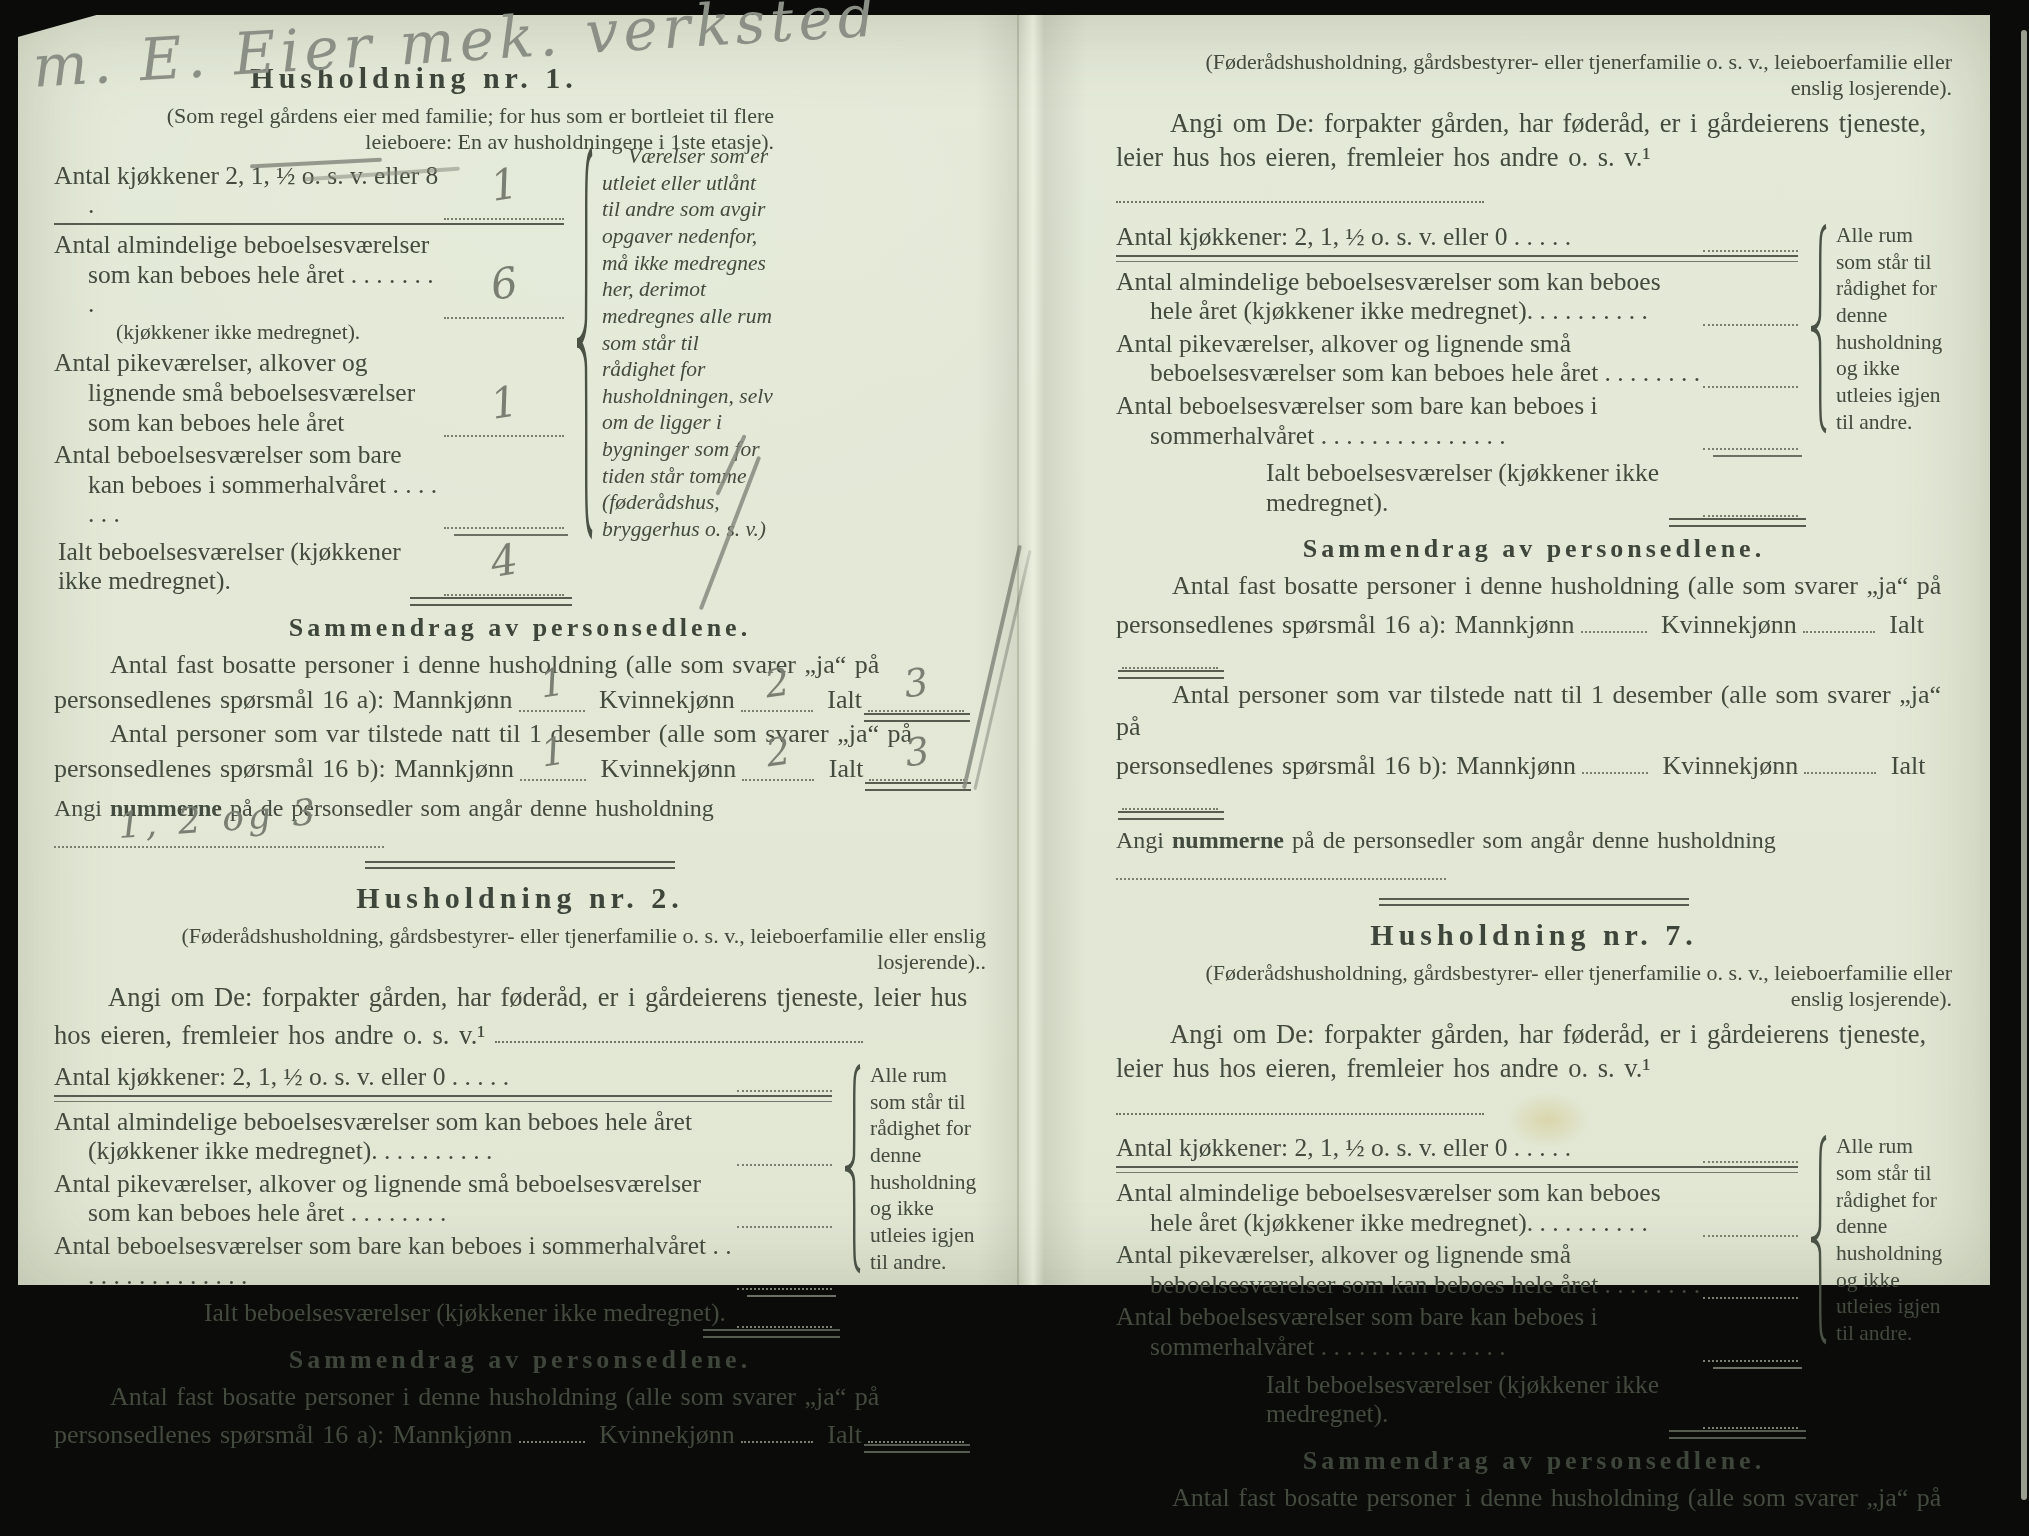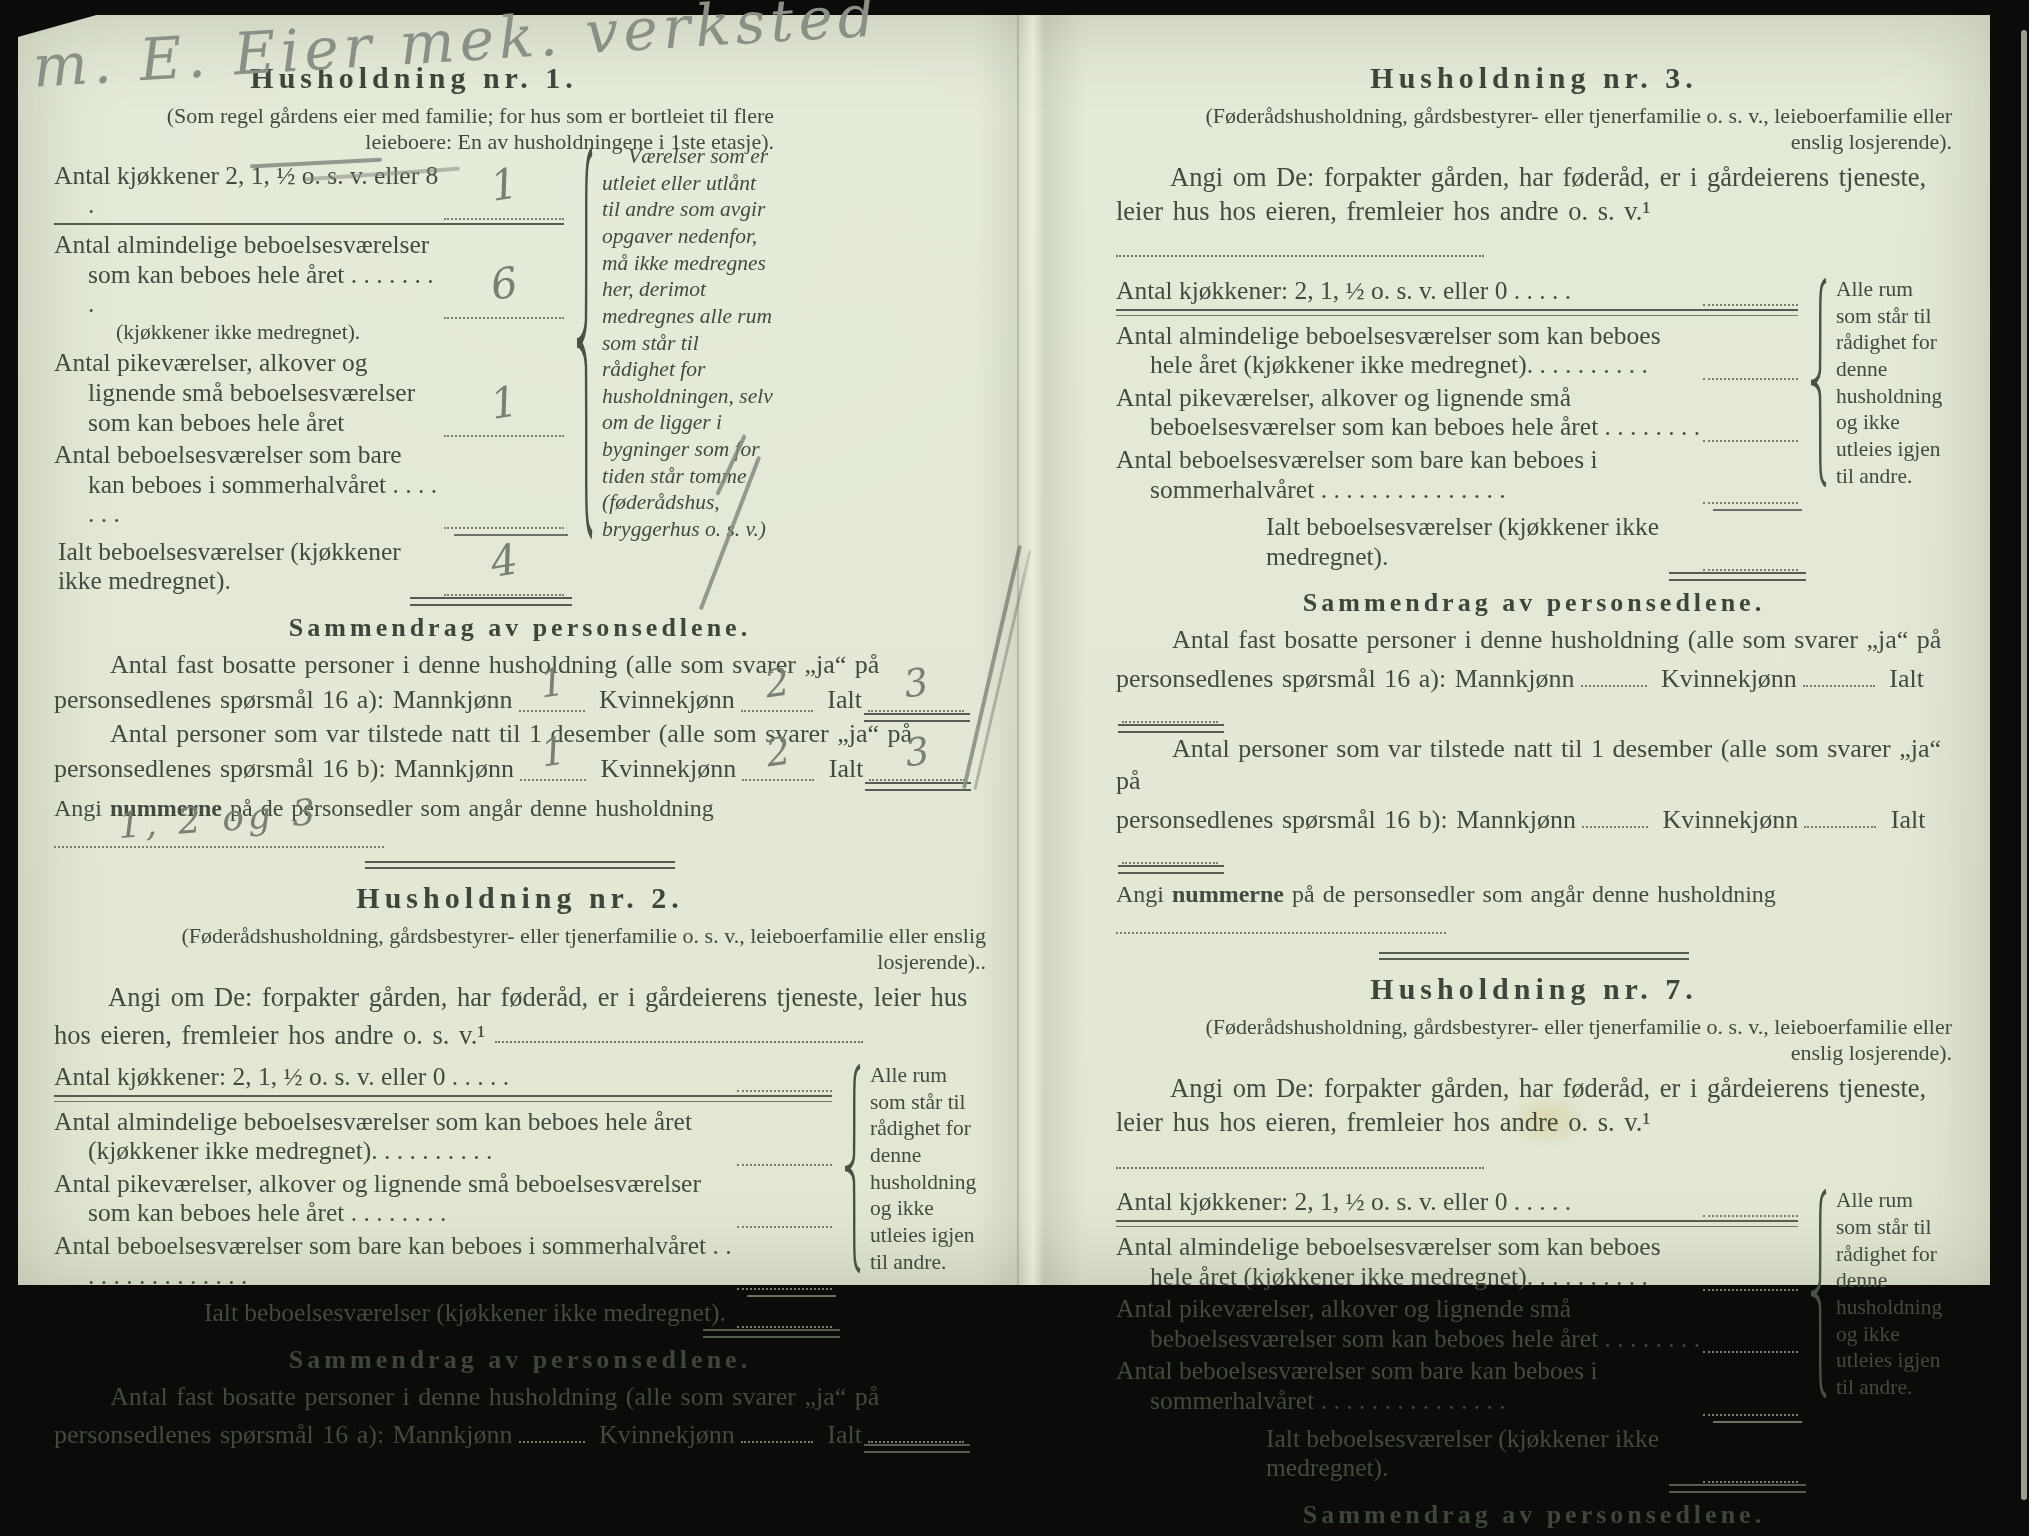--- a/index.html
+++ b/index.html
@@ -209,21 +209,20 @@
         <span>Ialt</span><span class="sum-slot s-ialt double"></span>
       </div>
 
     </section>
 
   </div>
 
   <div class="page-inner" id="page-right-inner">
 
     <section class="household wide">
-      <h2 class="hh-title">Husholdning nr. 3.</h2>
       <p class="intro">(Føderådshusholdning, gårdsbestyrer- eller tjenerfamilie o. s. v., leieboerfamilie eller enslig losjerende).</p>
       <p class="angi">
         <span>Angi om De:</span>
         <span>forpakter gården, har føderåd, er i gårdeierens tjeneste, leier hus hos eieren, fremleier hos andre o. s. v.¹</span>
         <span class="fill-dots"></span>
       </p>
       <div class="rows-wrap">
         <div class="rows">
           <div class="row">
             <span class="row-label">Antal kjøkkener: 2, 1, ½ o. s. v. eller 0    .  .  .  .  .</span>

